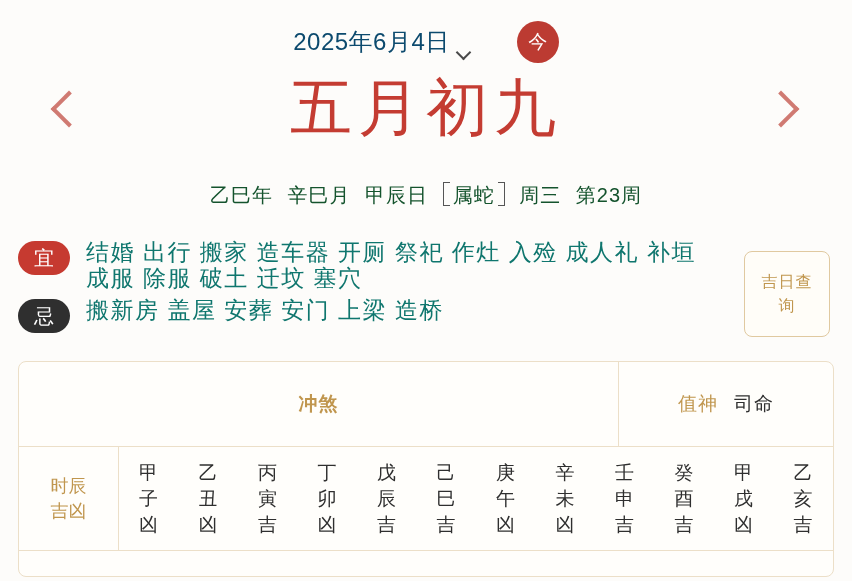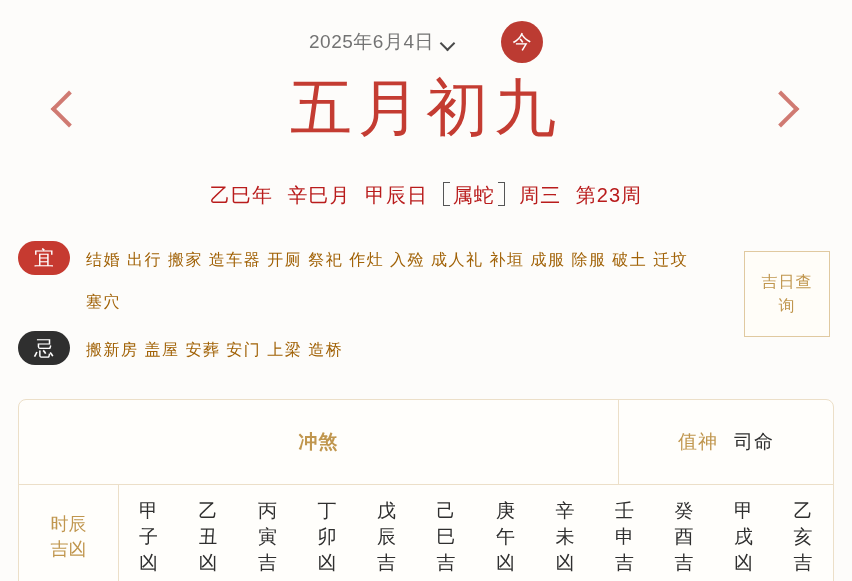--- a/index.html
+++ b/index.html
@@ -20,24 +20,24 @@
   .datebar {
     display: flex;
     align-items: center;
     justify-content: center;
     gap: 46px;
     padding-top: 22px;
     height: 62px;
   }
   .date-select {
     display: flex;
-    align-items: center;
+    align-items: flex-end;
     gap: 7px;
-    color: #737373;
-    font-size: 19px;
+    color: #0c4a6e;
+    font-size: 24px;
     letter-spacing: 0.5px;
     cursor: pointer;
   }
   .chev-down {
     display: inline-block;
     width: 14px; height: 14px;
     position: relative;
     top: 2px;
   }
   .chev-down::before {
@@ -97,21 +97,21 @@
     border-bottom: 4px solid #d07a72;
   }
   .arrow.left::before { transform: rotate(45deg); }
   .arrow.right::before { transform: rotate(-135deg); left: 4px; }
 
   
   .ganzhi {
     text-align: center;
     margin-top: 28px;
     font-size: 20px;
-    color: #b91c1c;
+    color: #14532d;
     letter-spacing: 1px;
   }
   .ganzhi span { margin: 0 4px; }
   .zodiac-bracket {
     position: relative;
     padding: 0 10px;
   }
   .zodiac-bracket::before,
   .zodiac-bracket::after {
     content: "";
@@ -144,31 +144,31 @@
     font-size: 20px;
     display: flex;
     align-items: center;
     justify-content: center;
     margin-right: 16px;
     margin-top: 2px;
   }
   .badge.yi { background: #c63a30; }
   .badge.ji { background: #2f2f2f; }
   .yiji-text {
-    font-size: 16px;
-    color: #a16207;
-    line-height: 42px;
+    font-size: 23px;
+    color: #0f766e;
+    line-height: 26px;
     letter-spacing: 1.5px;
     max-width: 615px;
   }
   .lucky-btn {
     flex: 0 0 auto;
     width: 86px; height: 86px;
     border: 1px solid #e0c9a0;
-    border-radius: 0;
+    border-radius: 8px;
     color: #c0964e;
     font-size: 16px;
     line-height: 24px;
     display: flex;
     align-items: center;
     justify-content: center;
     text-align: center;
     padding: 0 14px;
     margin-top: 12px;
     cursor: pointer;

